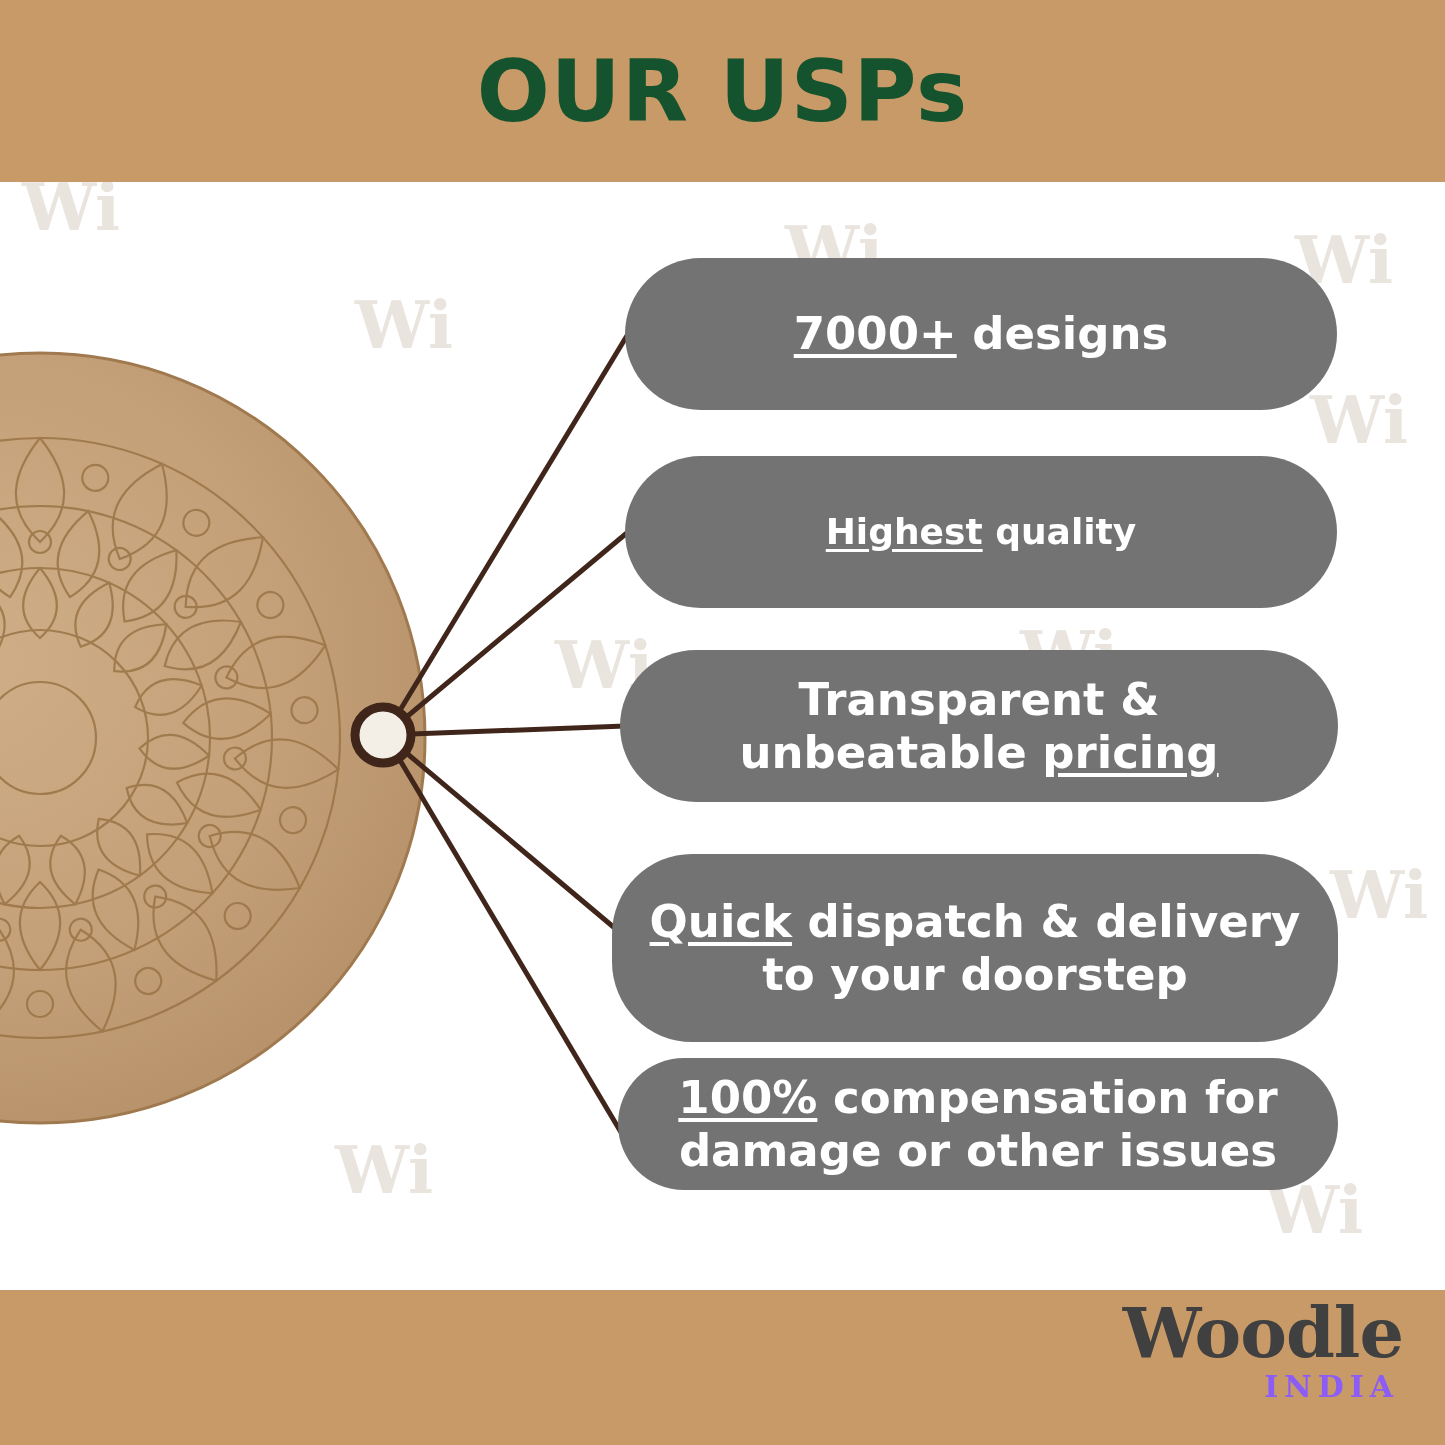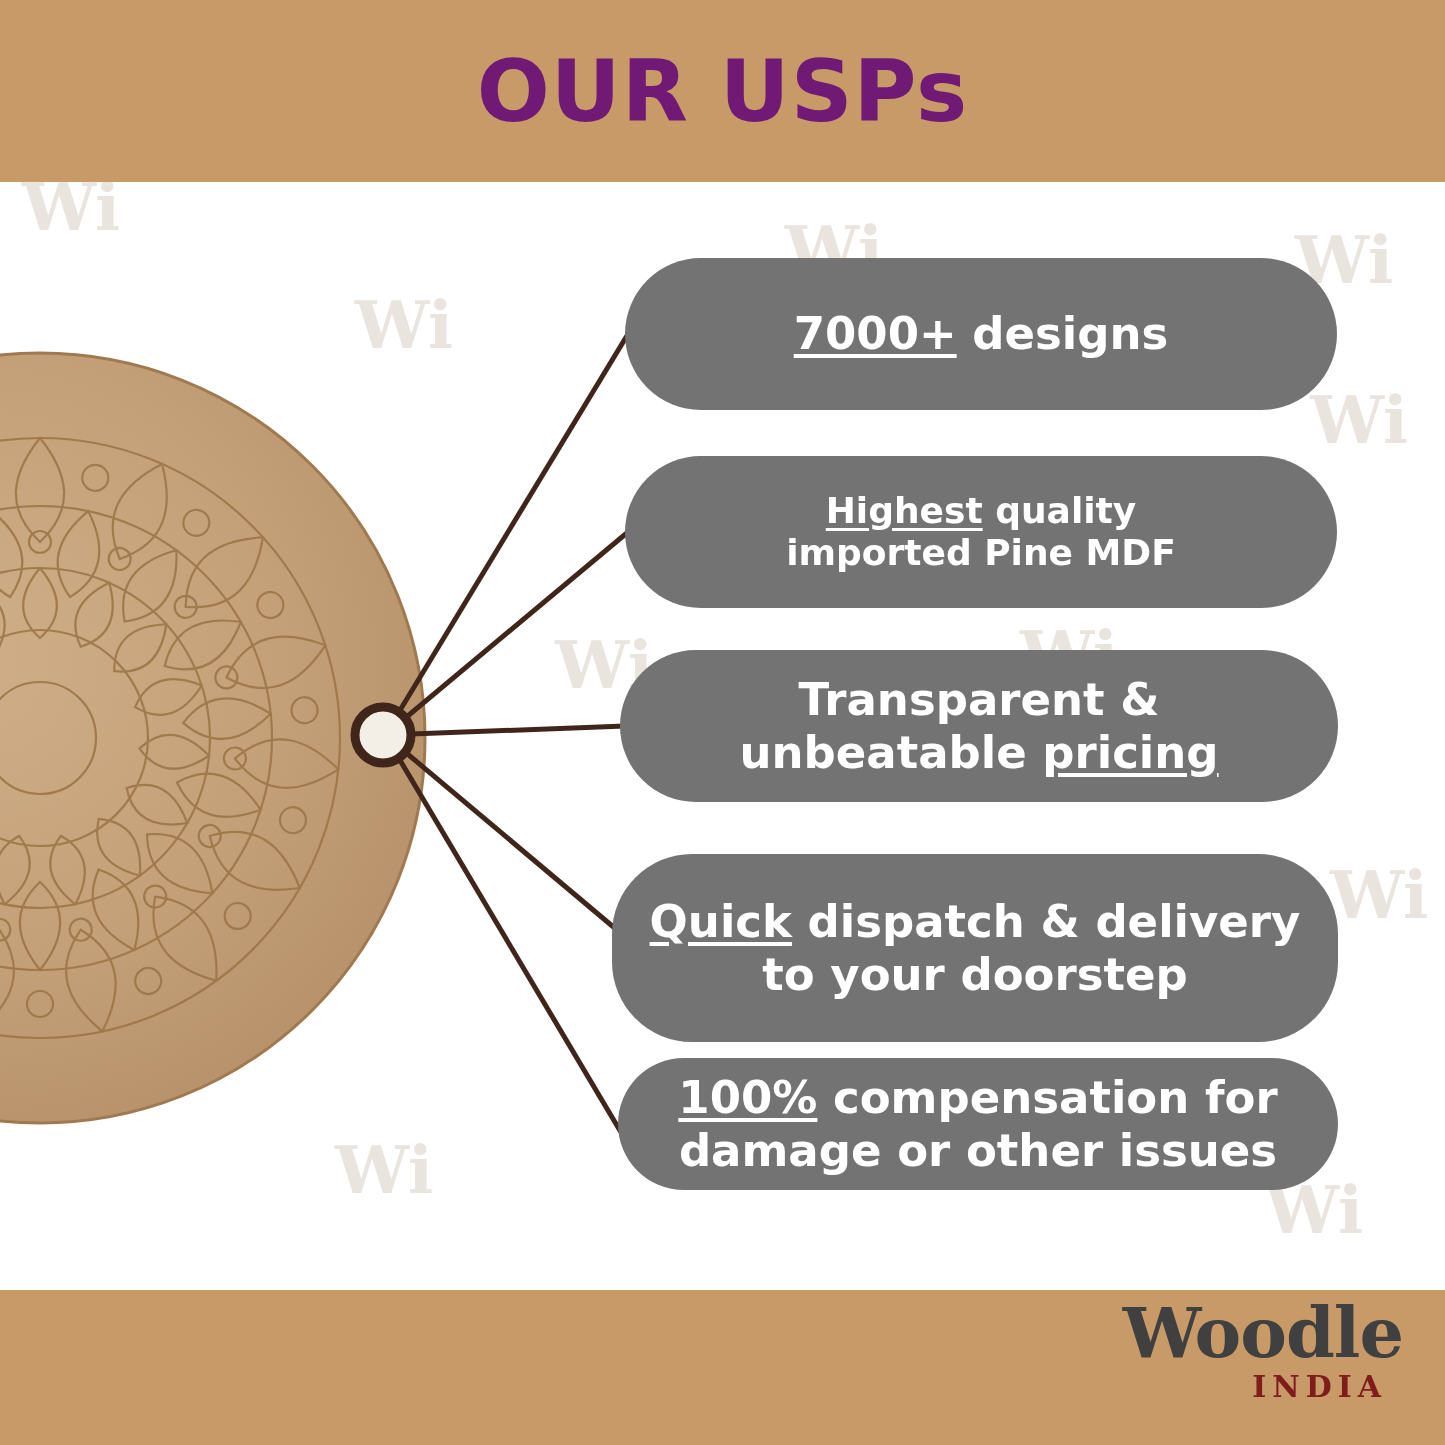--- a/index.html
+++ b/index.html
@@ -33,21 +33,21 @@
     position: absolute;
     left: 0; top: 0;
     width: 1445px;
     height: 182px;
     display: flex;
     align-items: center;
     justify-content: center;
     font-size: 86px;
     font-weight: bold;
     letter-spacing: 1px;
-    color: #701a75;
+    color: #14532d;
     font-family: "DejaVu Sans", sans-serif;
   }
 
   
   .bottom-band {
     position: absolute;
     left: 0; top: 1290px;
     width: 1445px;
     height: 155px;
     background: #c79a68;
@@ -63,24 +63,24 @@
     font-family: "DejaVu Serif", serif;
     font-size: 70px;
     font-weight: bold;
     color: #404040;
     letter-spacing: -1px;
   }
   .brand-sub {
     font-family: "DejaVu Serif", serif;
     font-size: 30px;
     font-weight: bold;
-    color: #7f1d1d;
+    color: #8b5cf6;
     letter-spacing: 6px;
     margin-top: 4px;
-    margin-right: 16px;
+    margin-right: 4px;
   }
 
   
   .canvas {
     position: absolute;
     left: 0; top: 182px;
     width: 1445px;
     height: 1108px;
     background: #ffffff;
     overflow: hidden;
@@ -287,21 +287,20 @@
 
     <div class="pill p1">
       <div>
         <span class="u">7000+</span><span> designs</span><br>
       </div>
     </div>
 
     <div class="pill p2">
       <div>
         <span class="u">Highest</span><span> quality</span><br>
-        <span>imported Pine MDF</span>
       </div>
     </div>
 
     <div class="pill p3">
       <div>
         <span>Transparent &amp;</span><br>
         <span>unbeatable </span><span class="u">pricing</span>
       </div>
     </div>
 

